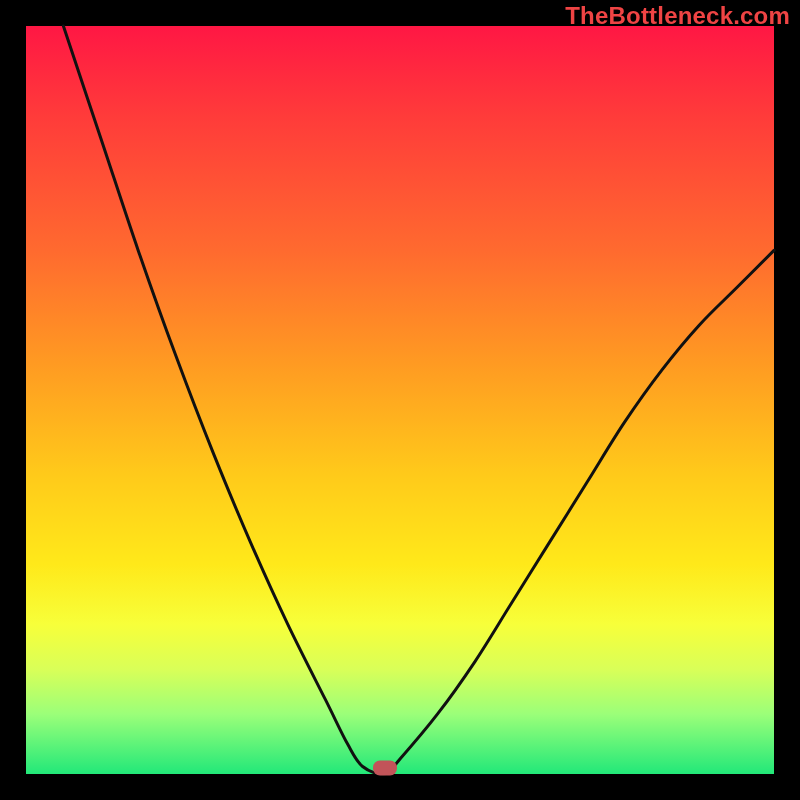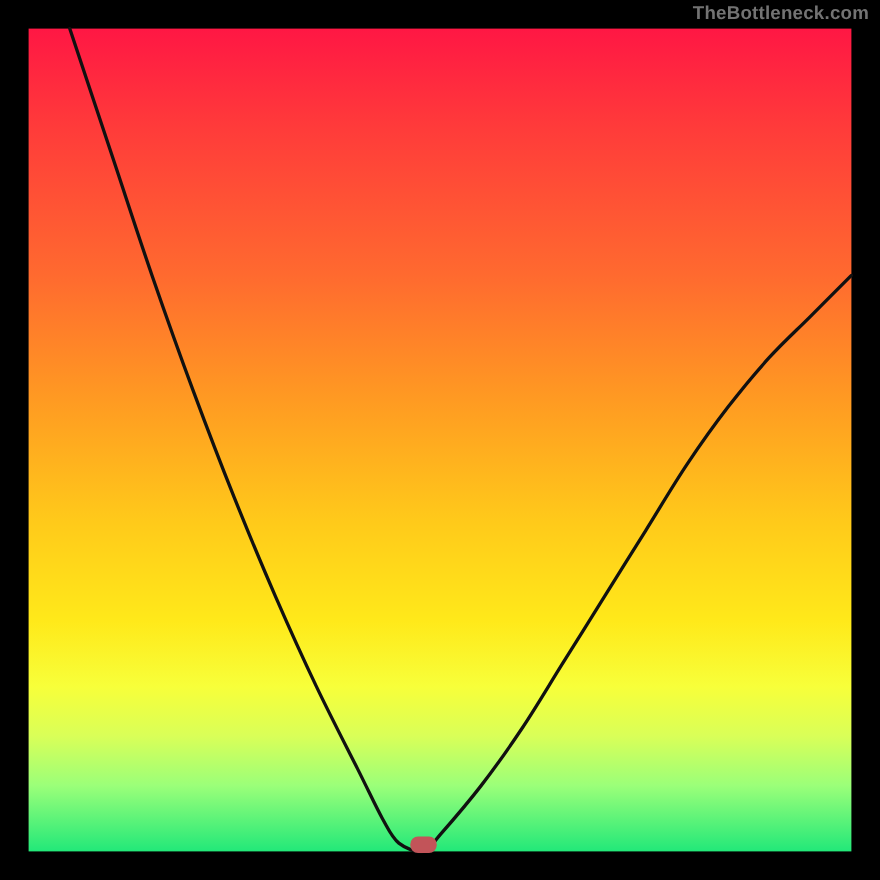--- a/index.html
+++ b/index.html
@@ -35,23 +35,23 @@
       #f7ff3a 80%,
       #d9ff58 86%,
       #9bff79 92%,
       #22e879 100%
     );
   }
   .watermark {
     position: absolute;
     top: 2px;
     right: 10px;
-    font-size: 17px;
+    font-size: 24px;
     font-weight: 600;
-    color: #737373;
+    color: #ef4444;
     letter-spacing: 0.2px;
   }
   svg.curve {
     position: absolute;
     left: 0;
     top: 0;
     width: 748px;
     height: 748px;
     overflow: visible;
   }

